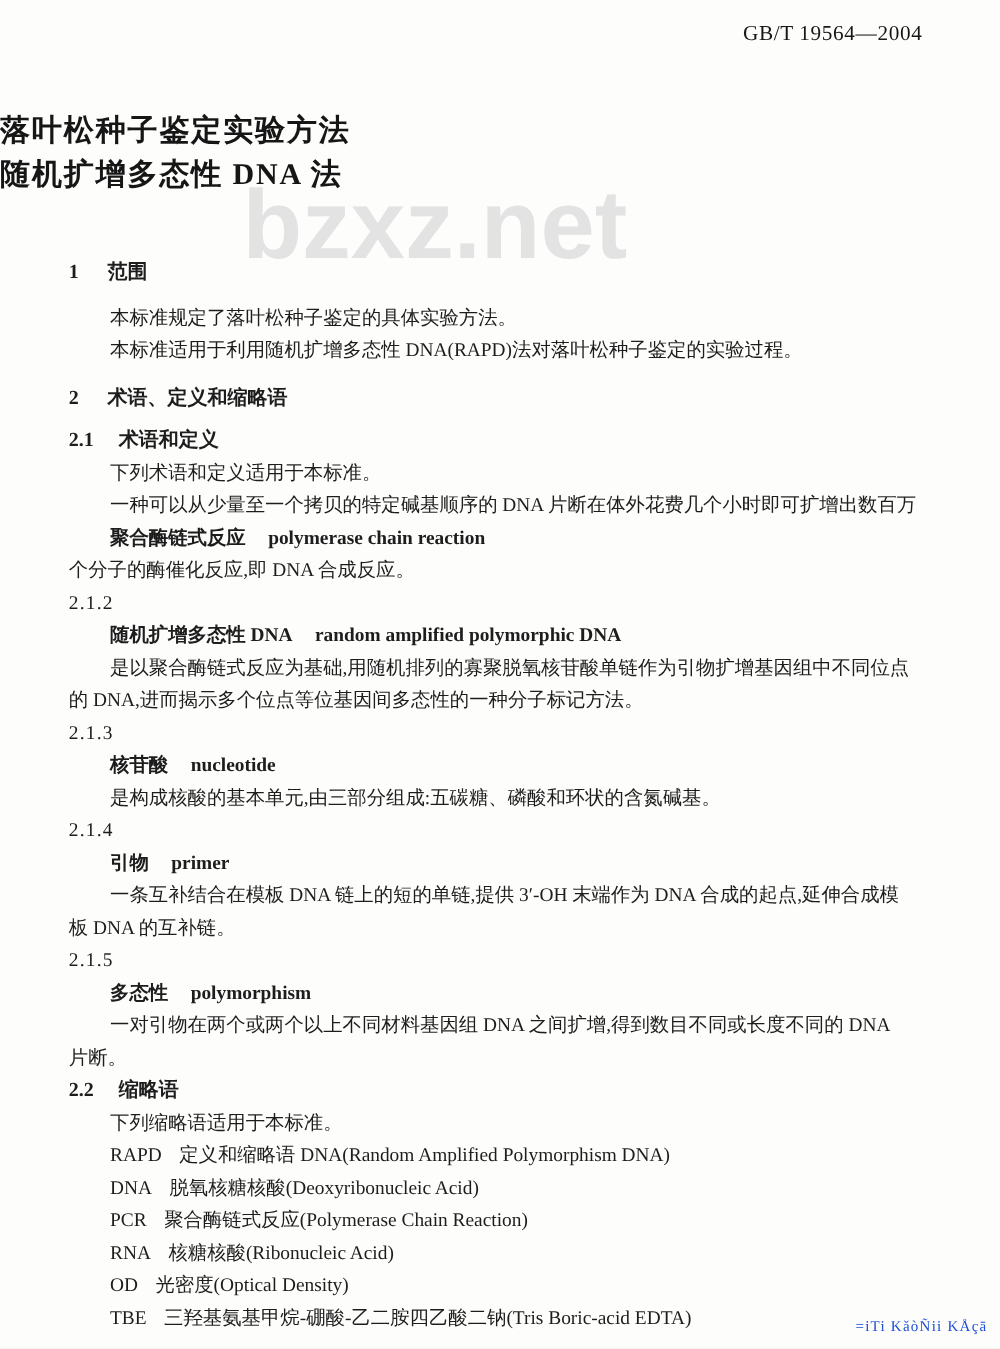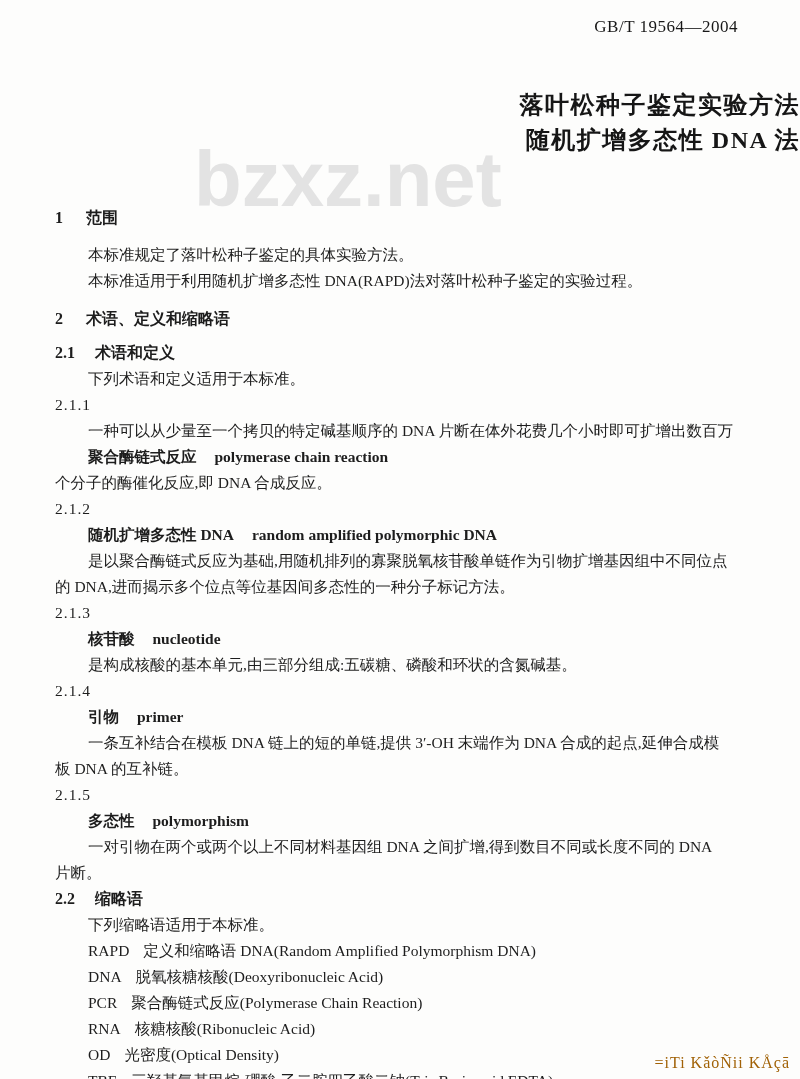--- a/index.html
+++ b/index.html
@@ -22,21 +22,21 @@
     font-size: 17px;
     letter-spacing: 0.5px;
     color: #171717;
   }
   
   .doc-title {
     position: absolute;
     top: 88px;
     left: 0;
     width: 100%;
-    text-align: right;
+    text-align: left;
     font-weight: bold;
     font-size: 24px;
     line-height: 35px;
     letter-spacing: 1.5px;
     color: #161616;
     z-index: 2;
   }
   
   .watermark {
     position: absolute;
@@ -50,22 +50,22 @@
     letter-spacing: 0px;
     z-index: 1;
     user-select: none;
     text-align: right;
   }
   
   .corner-mark {
     position: absolute;
     top: 1054px;
     right: 10px;
-    font-size: 16px;
-    color: #a16207;
+    font-size: 12px;
+    color: #1d4ed8;
     letter-spacing: 1px;
     z-index: 2;
   }
   
   .doc-body {
     position: absolute;
     top: 205px;
     left: 55px;
     width: 700px;
     font-size: 15.5px;
@@ -108,21 +108,20 @@
 
     <div class="ln h-sec mt-md">
       <span class="sec-num">2</span><span>术语、定义和缩略语</span>
     </div>
 
     <div class="ln h-sec h-sub mt-sm">
       <span class="sec-num">2.1</span><span>术语和定义</span>
     </div>
     <div class="ln indent">下列术语和定义适用于本标准。</div>
 
-    <div class="ln clause-num">2.1.1</div>
     <div class="ln indent">一种可以从少量至一个拷贝的特定碱基顺序的 DNA 片断在体外花费几个小时即可扩增出数百万</div>
     <div class="ln indent term">
       <span class="term-zh">聚合酶链式反应</span><span>polymerase chain reaction</span>
     </div>
     <div class="ln">个分子的酶催化反应,即 DNA 合成反应。</div>
 
     <div class="ln clause-num">2.1.2</div>
     <div class="ln indent term">
       <span class="term-zh">随机扩增多态性 DNA</span><span>random amplified polymorphic DNA</span>
     </div>

